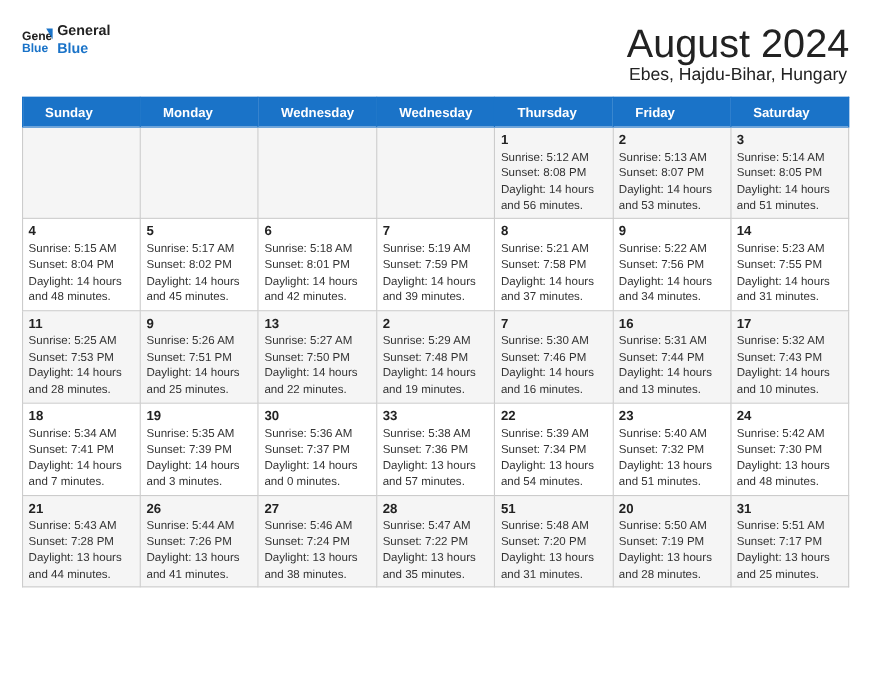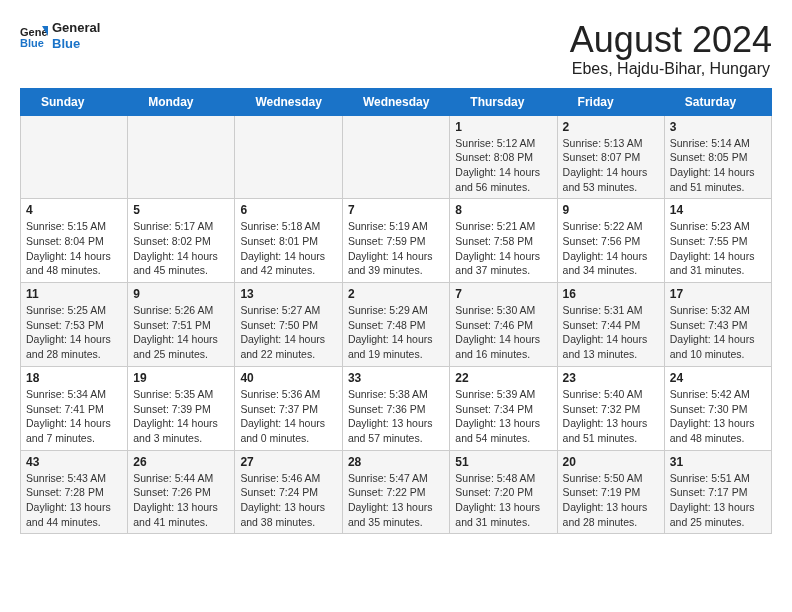--- a/index.html
+++ b/index.html
@@ -201,21 +201,21 @@
         <tr>
           <td>
             <div class="day-num">18</div>
             <div class="day-info">Sunrise: 5:34 AM<br>Sunset: 7:41 PM<br>Daylight: 14 hours and 7 minutes.</div>
           </td>
           <td>
             <div class="day-num">19</div>
             <div class="day-info">Sunrise: 5:35 AM<br>Sunset: 7:39 PM<br>Daylight: 14 hours and 3 minutes.</div>
           </td>
           <td>
-            <div class="day-num">40</div>
+            <div class="day-num">30</div>
             <div class="day-info">Sunrise: 5:36 AM<br>Sunset: 7:37 PM<br>Daylight: 14 hours and 0 minutes.</div>
           </td>
           <td>
             <div class="day-num">33</div>
             <div class="day-info">Sunrise: 5:38 AM<br>Sunset: 7:36 PM<br>Daylight: 13 hours and 57 minutes.</div>
           </td>
           <td>
             <div class="day-num">22</div>
             <div class="day-info">Sunrise: 5:39 AM<br>Sunset: 7:34 PM<br>Daylight: 13 hours and 54 minutes.</div>
           </td>
@@ -223,21 +223,21 @@
             <div class="day-num">23</div>
             <div class="day-info">Sunrise: 5:40 AM<br>Sunset: 7:32 PM<br>Daylight: 13 hours and 51 minutes.</div>
           </td>
           <td>
             <div class="day-num">24</div>
             <div class="day-info">Sunrise: 5:42 AM<br>Sunset: 7:30 PM<br>Daylight: 13 hours and 48 minutes.</div>
           </td>
         </tr>
         <tr>
           <td>
-            <div class="day-num">43</div>
+            <div class="day-num">21</div>
             <div class="day-info">Sunrise: 5:43 AM<br>Sunset: 7:28 PM<br>Daylight: 13 hours and 44 minutes.</div>
           </td>
           <td>
             <div class="day-num">26</div>
             <div class="day-info">Sunrise: 5:44 AM<br>Sunset: 7:26 PM<br>Daylight: 13 hours and 41 minutes.</div>
           </td>
           <td>
             <div class="day-num">27</div>
             <div class="day-info">Sunrise: 5:46 AM<br>Sunset: 7:24 PM<br>Daylight: 13 hours and 38 minutes.</div>
           </td>

